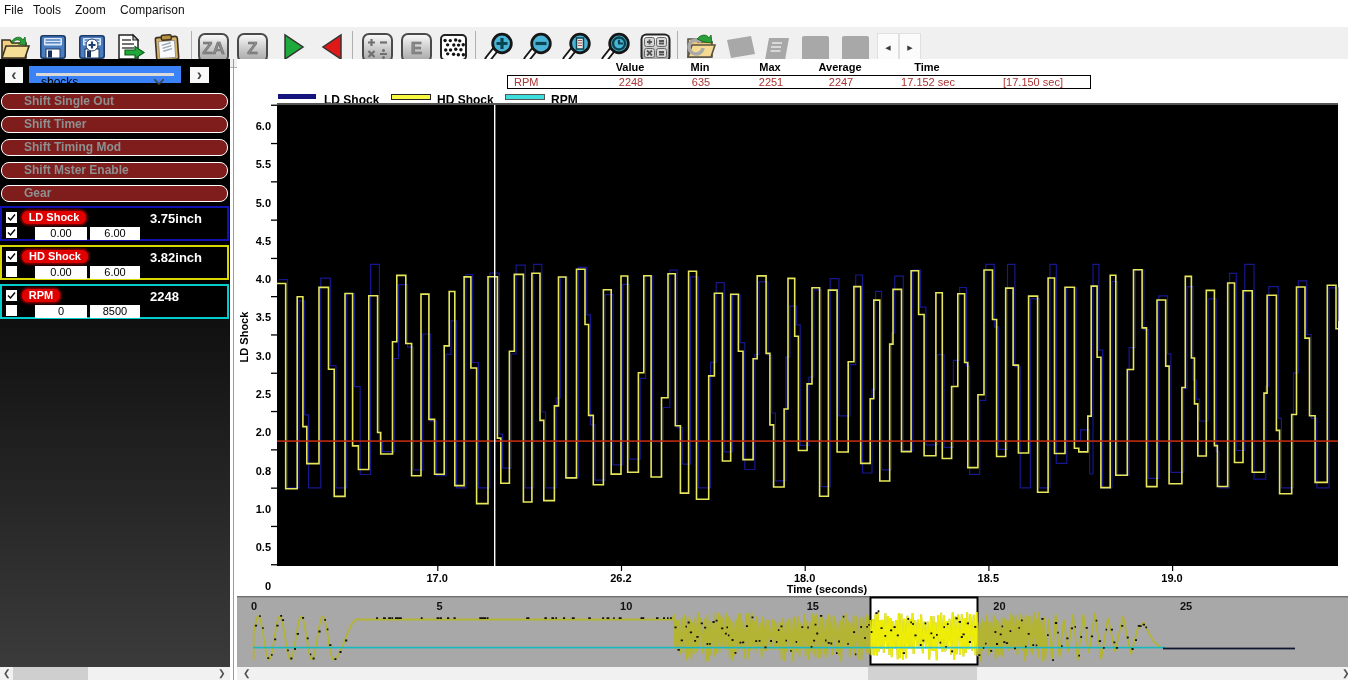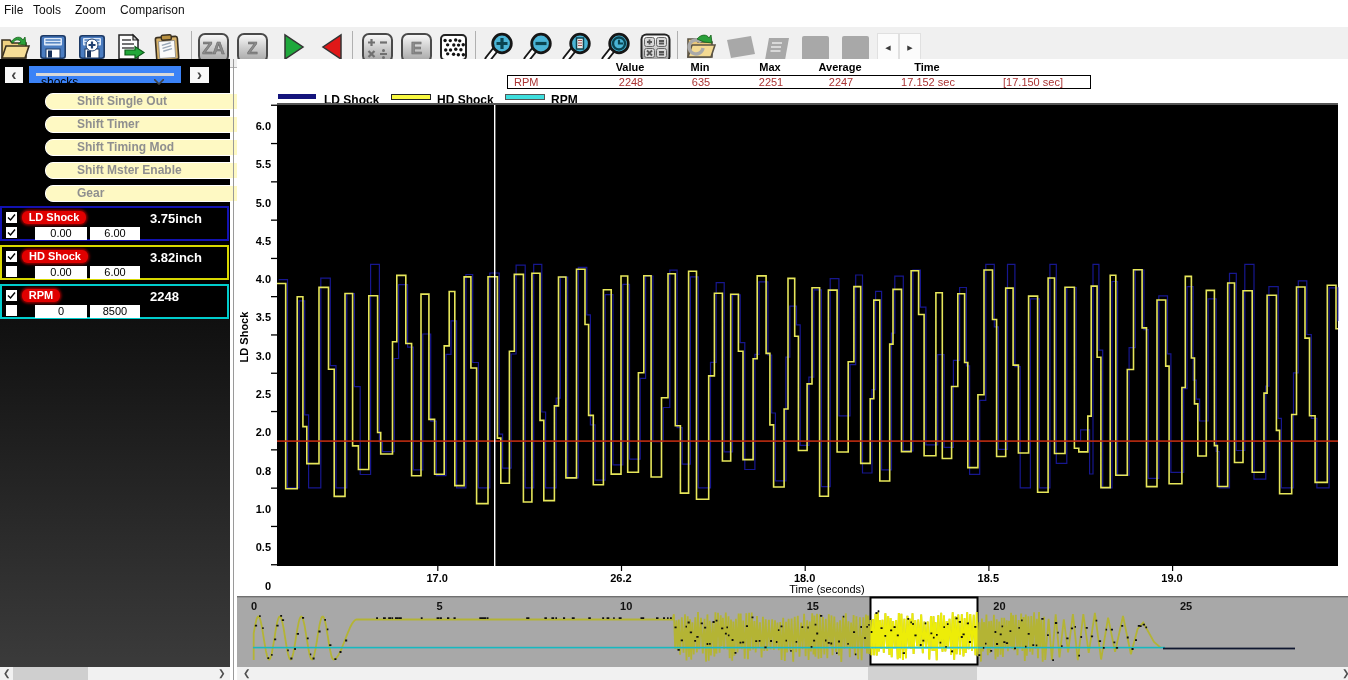--- a/index.html
+++ b/index.html
@@ -9,22 +9,22 @@
 #menubar{position:absolute;left:0;top:0;width:1348px;height:19px;background:#fff;
   font-size:12px;color:#111;}
 #menubar span{position:absolute;top:3px;}
 #toolbar{position:absolute;left:0;top:19px;width:1348px;height:40px;background:#f0f0f0;
   border-bottom:1px solid #b4b4b4;margin-top:8px;}
 .navbtn{position:absolute;top:6px;width:22px;height:30px;background:#fbfbfb;border:1px solid #e0e0e0;box-sizing:border-box;
   color:#3a3a3a;font-size:7px;text-align:center;line-height:28px;}
 
 #lpanel{position:absolute;left:0;top:59px;width:230px;height:608px;background:#000;}
 .pbtn{position:absolute;width:227px;height:17px;border:1.5px solid #fff;border-radius:8px;
-  background:#fef9c3;color:#8f8f8f;font-weight:bold;font-size:12px;line-height:14px;
-  padding-left:31px;box-sizing:border-box;margin-left:44px;}
+  background:#7f1d1d;color:#8f8f8f;font-weight:bold;font-size:12px;line-height:14px;
+  padding-left:22px;box-sizing:border-box;}
 .chbox{position:absolute;left:0;width:229px;height:35px;box-sizing:border-box;background:#000;}
 .ck{position:absolute;left:4px;width:11px;height:11px;background:#fff;}
 .ck svg{position:absolute;left:0;top:0;}
 .pill{position:absolute;left:20px;top:3px;height:13px;border-radius:6px;background:#e00000;
   box-shadow:0 0 2.5px 1.5px rgba(224,0,0,.65);color:#fff;font-weight:bold;font-size:11px;
   line-height:13px;padding:0 4px;}
 .cval{position:absolute;left:148px;top:3px;color:#fff;font-weight:bold;font-size:13px;}
 .cinp{position:absolute;top:18.5px;height:13px;background:#fff;border:0;padding:0;margin:0;box-sizing:border-box;color:#000;
   font-size:11px;text-align:center;line-height:13px;font-family:"Liberation Sans",sans-serif;}
 
@@ -330,21 +330,21 @@
       <div class="ylab" style="left:0;top:390.6px">0.8</div>
       <div class="ylab" style="left:0;top:428.9px">1.0</div>
       <div class="ylab" style="left:0;top:467.2px">0.5</div>
       <div class="ylab" style="left:0;top:505.5px">0</div>
 <div class="abs" style="left:-23px;top:272px;font-size:11px;font-weight:bold;color:#000;transform:rotate(-90deg);transform-origin:center;width:60px;text-align:center;">LD Shock</div>
 <div class="xlab" style="left:200.2px">17.0</div>
       <div class="xlab" style="left:383.9px">26.2</div>
       <div class="xlab" style="left:567.6px">18.0</div>
       <div class="xlab" style="left:751.3px">18.5</div>
       <div class="xlab" style="left:935px">19.0</div>
-<div class="abs" style="left:530px;top:524px;font-size:11px;font-weight:normal;color:#000;width:120px;text-align:center">Time (seconds)</div>
+<div class="abs" style="left:530px;top:524px;font-size:11px;font-weight:bold;color:#000;width:120px;text-align:center">Time (seconds)</div>
 <svg class="abs" style="left:0;top:537px" width="1111" height="71" viewBox="0 0 1111 71">
 <defs>
           <clipPath id="selclip">
             <rect x="633.5" y="0" width="107" height="71"></rect>
           </clipPath>
         </defs>
 <g>
 <rect x="0" y="0" width="1111" height="71" fill="#a8a8a8"></rect>
 <rect x="0" y="0" width="1111" height="1.4" fill="#707070"></rect>
 <rect x="633.5" y="1.5" width="107" height="67" fill="#fff" stroke="#000" stroke-width="2"></rect>

